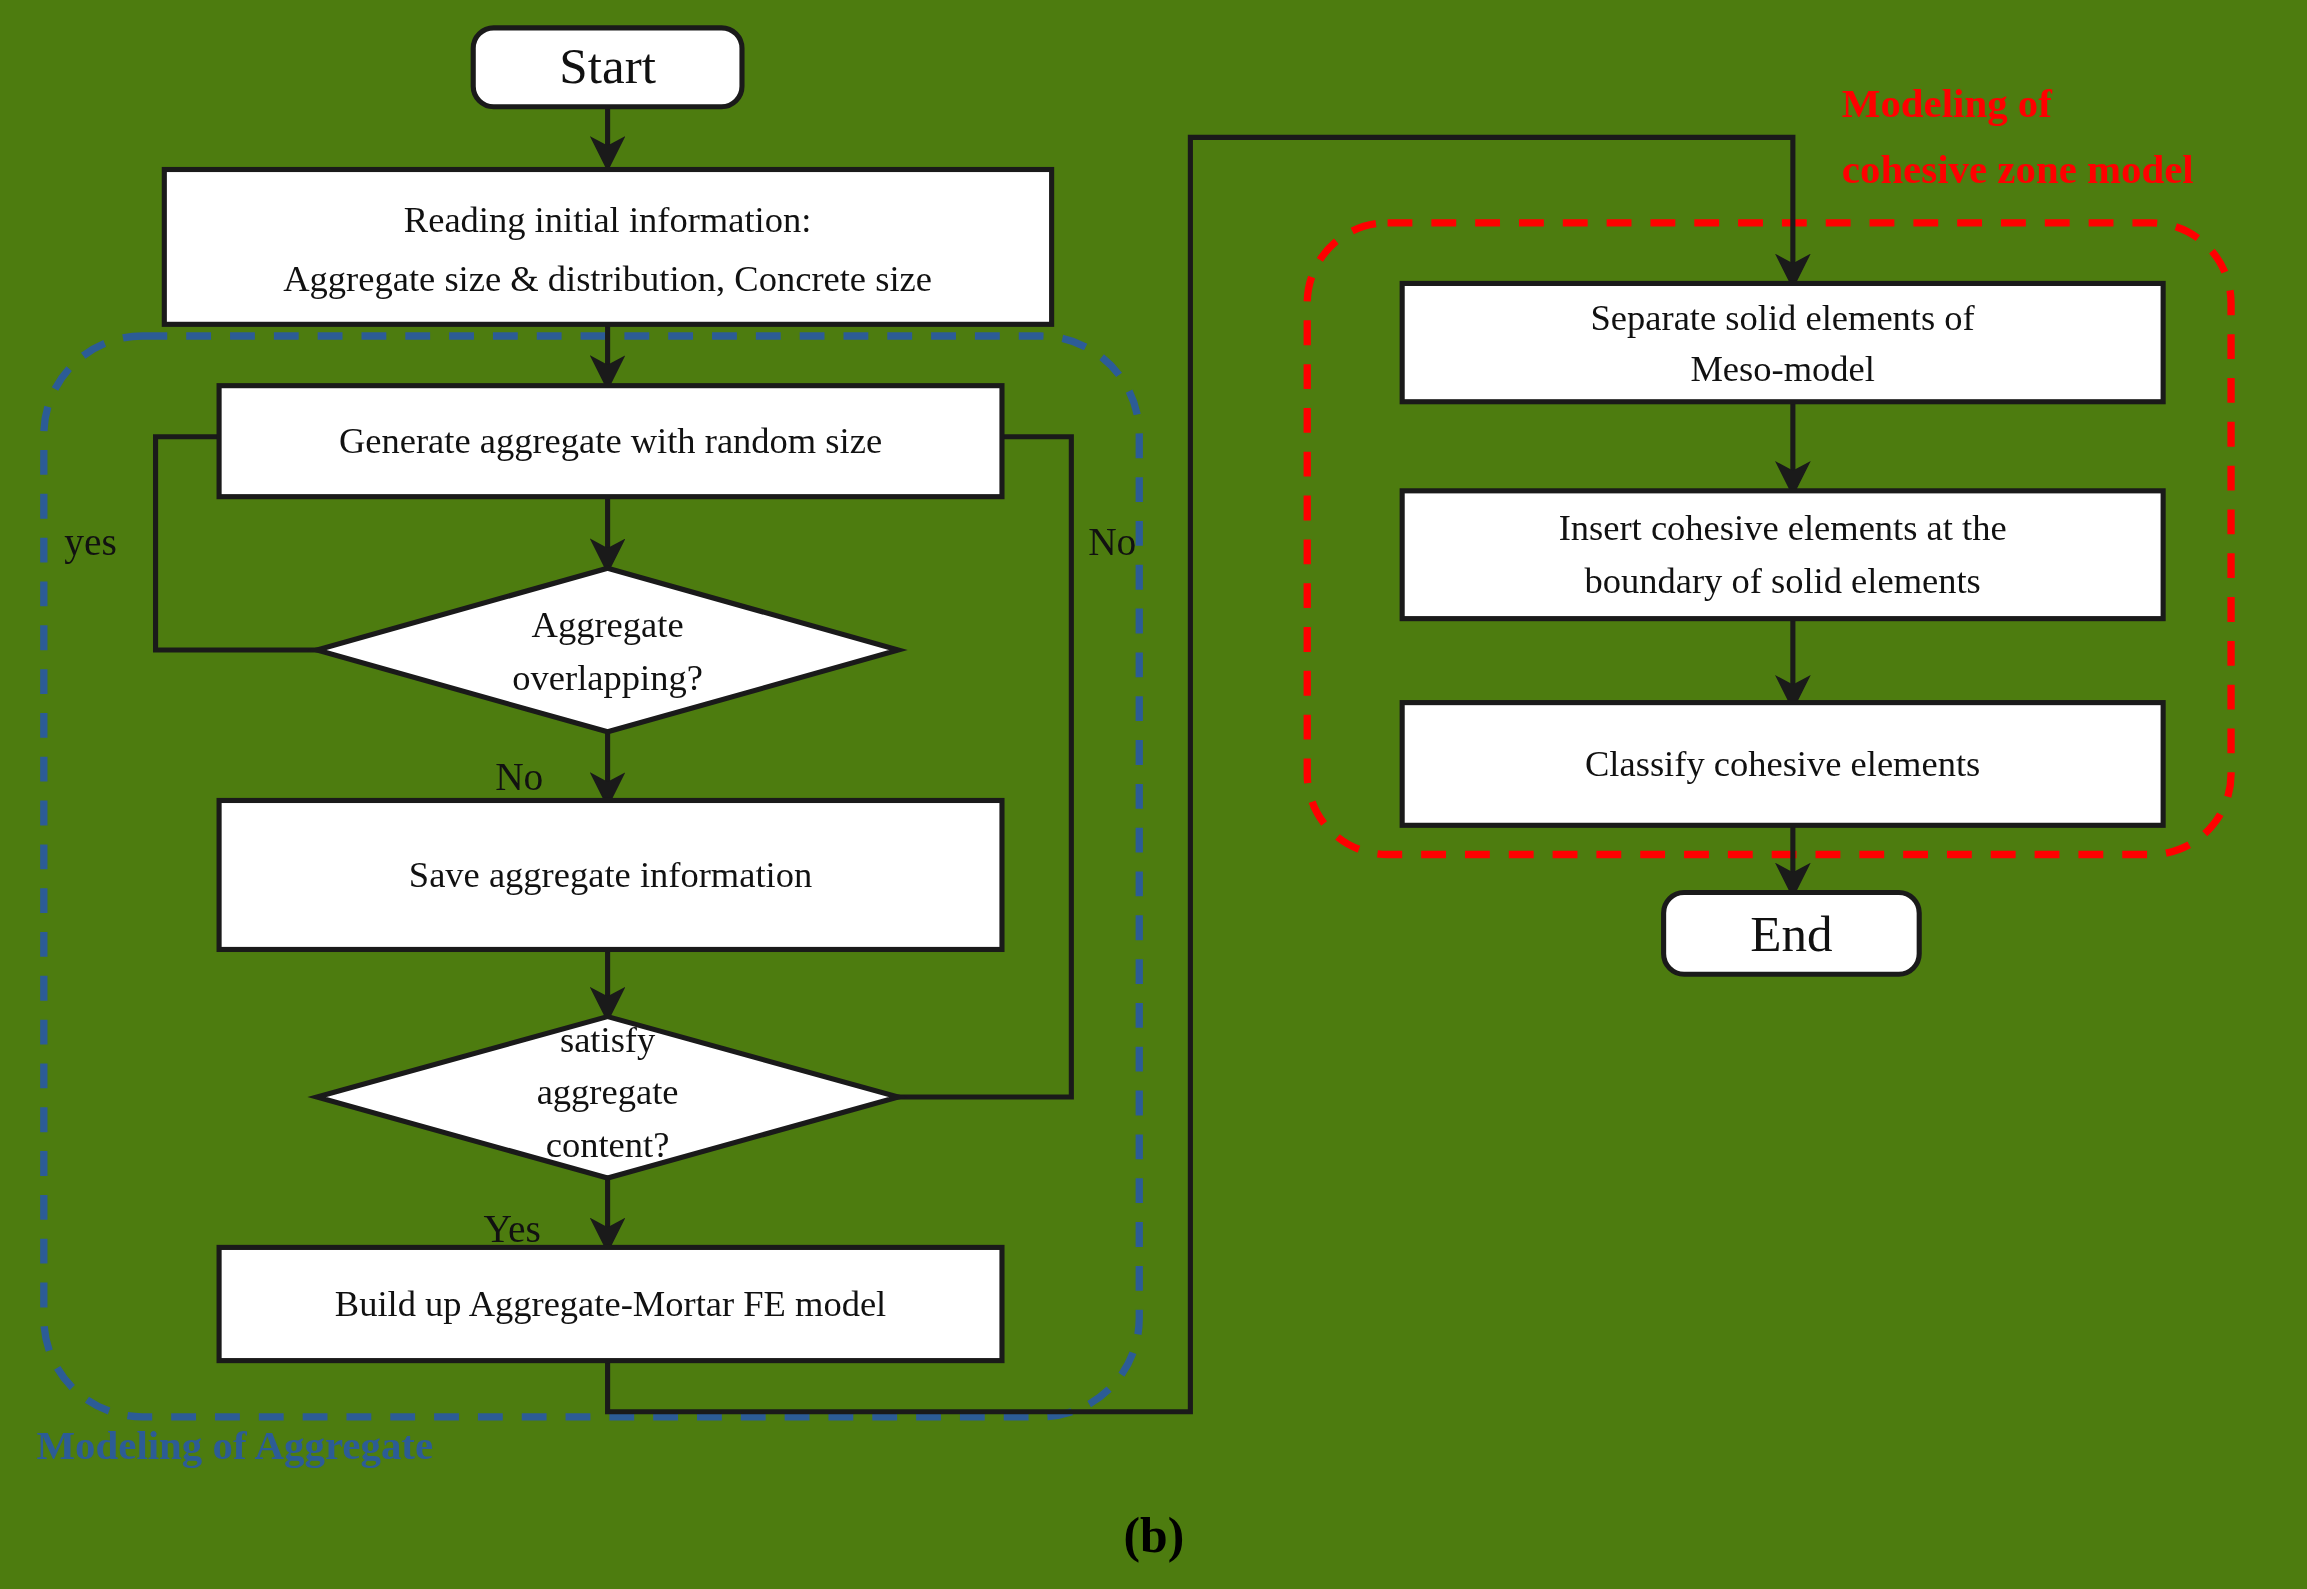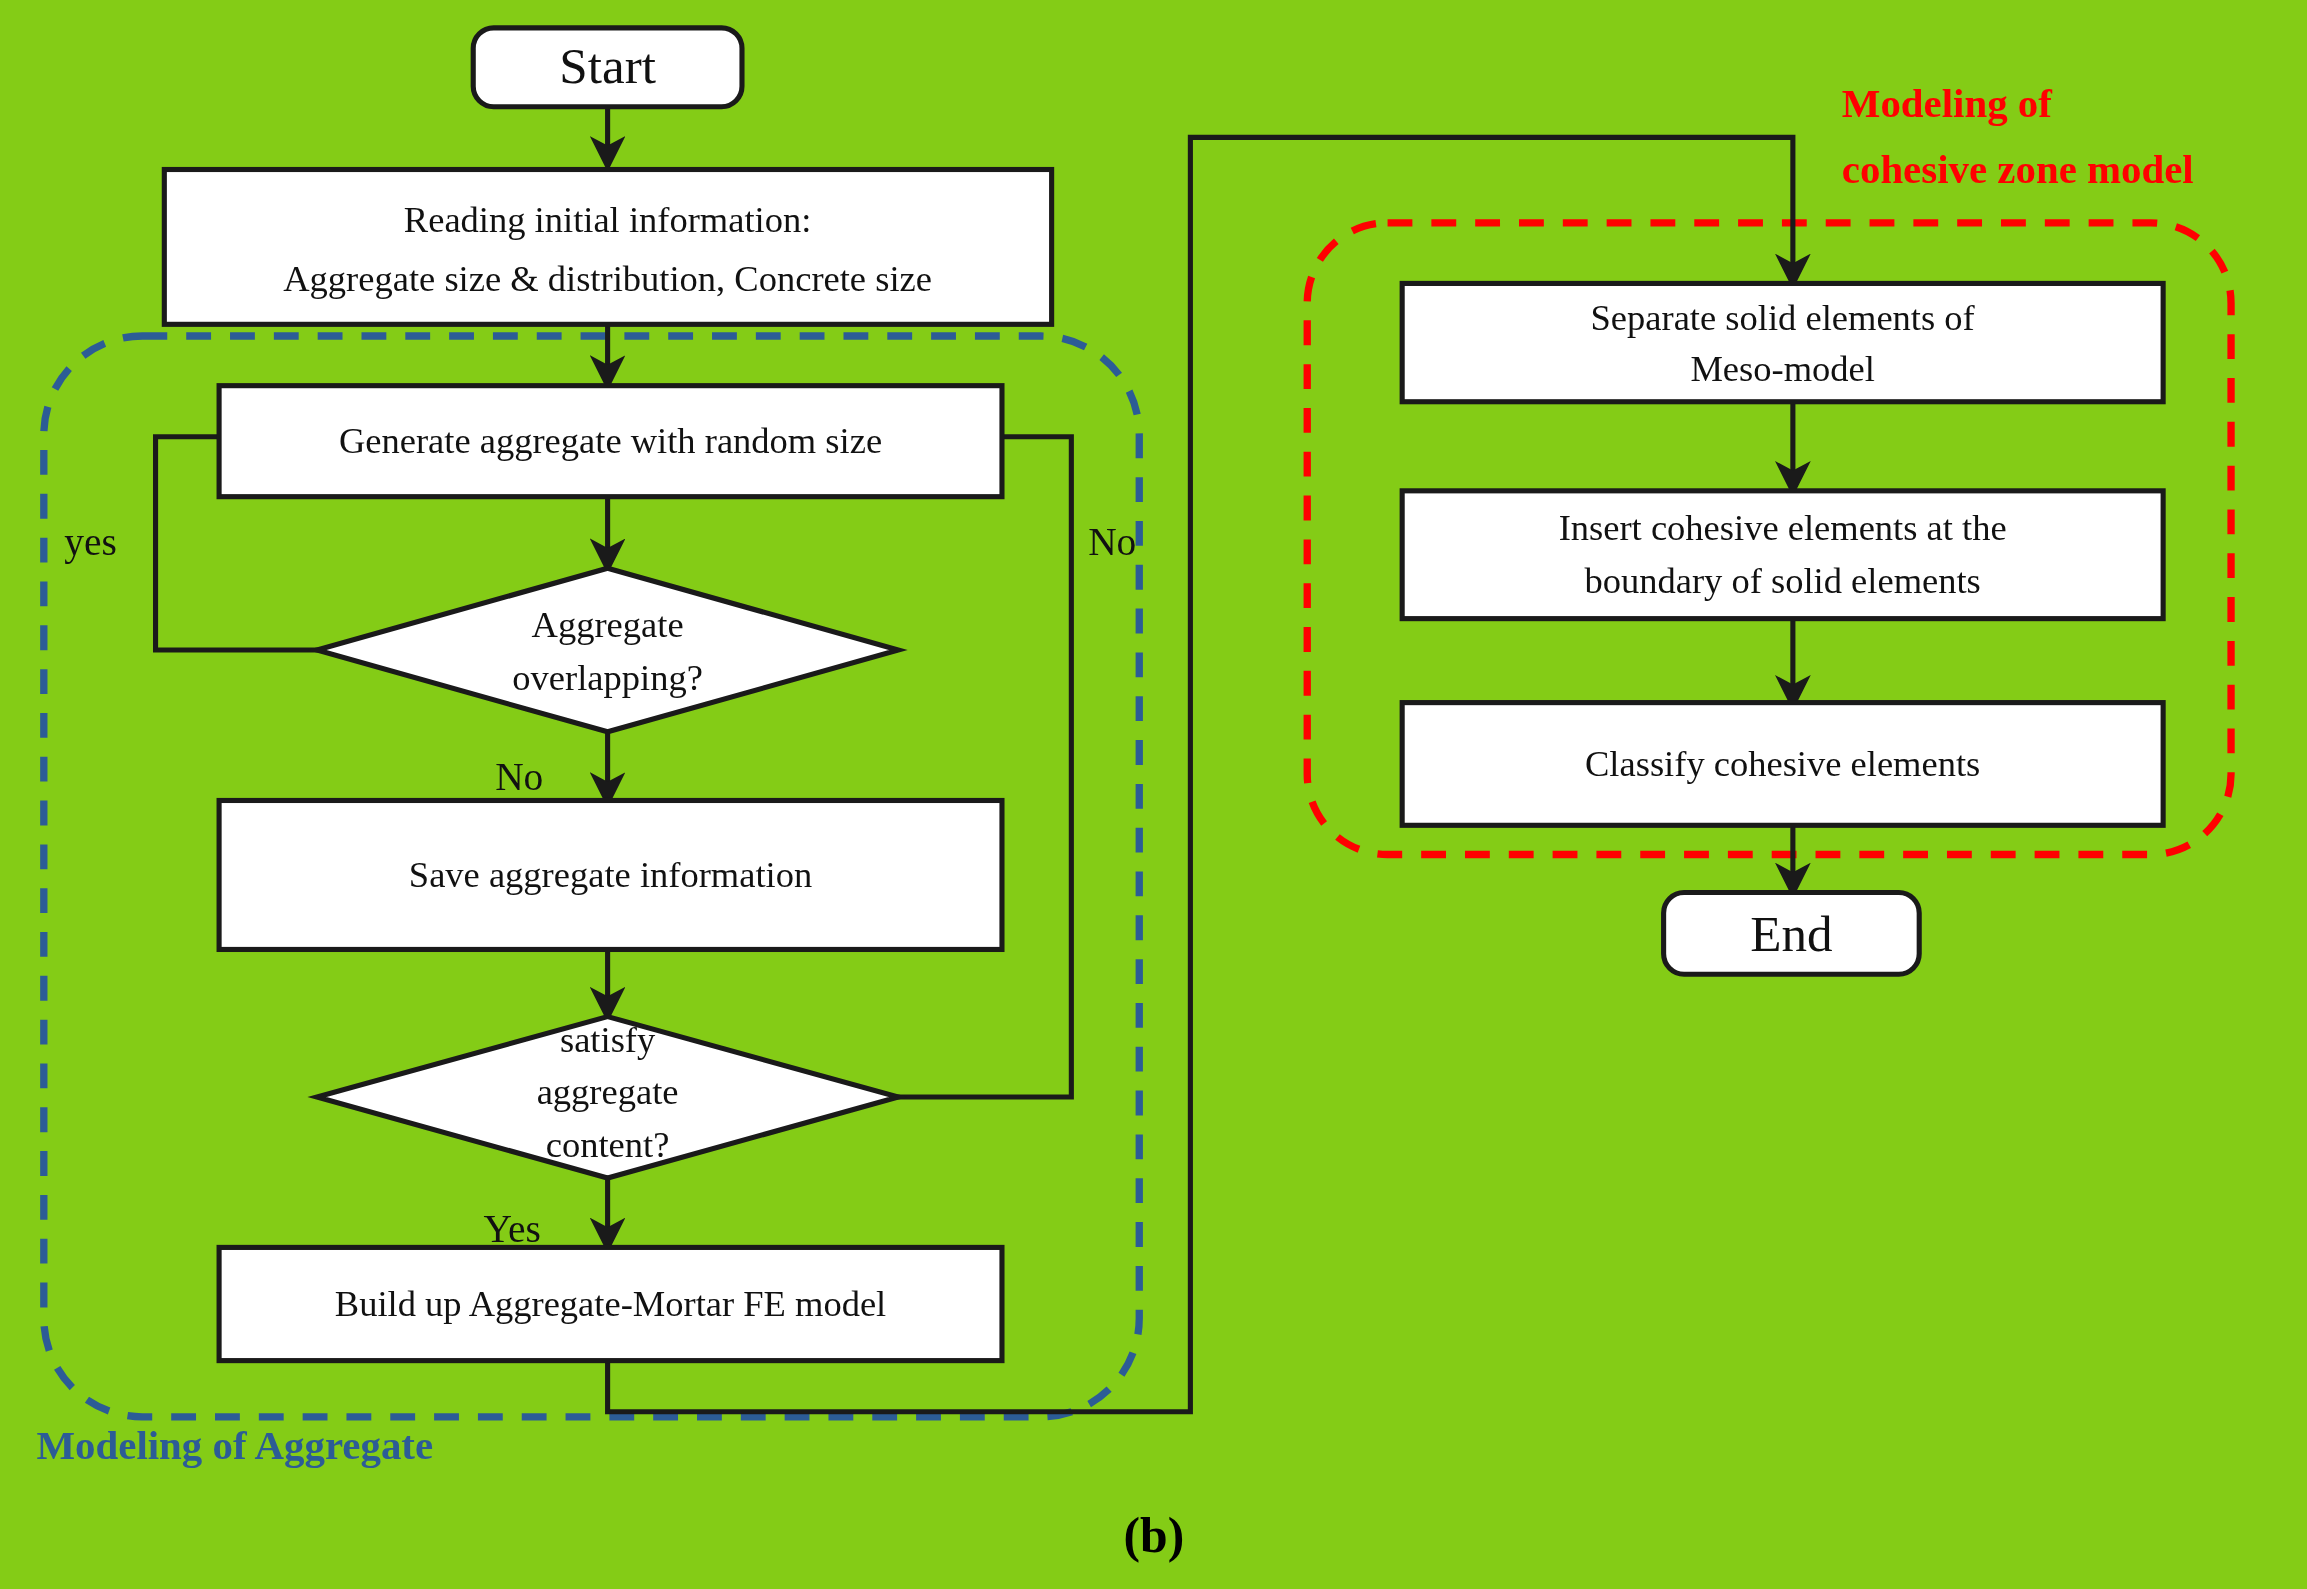--- a/index.html
+++ b/index.html
@@ -1,18 +1,18 @@
 <!DOCTYPE html>
 <html style="font-size:11.7px"><head>
 <meta charset="utf-8">
 <style>
   html,body{margin:0;padding:0;background:#ffffff;}
   body{width:2307px;height:1590px;overflow:hidden;
        font-family:"Liberation Serif","DejaVu Serif",serif;}
-  #stage{position:relative;width:2307px;height:1590px;background:#84cc16;}
+  #stage{position:relative;width:2307px;height:1590px;background:#4d7c0f;}
   svg#chart{position:absolute;left:0;top:0;width:2307px;height:1590px;}
   .nodetext{font-family:"Liberation Serif","DejaVu Serif",serif;
             font-size:50px;fill:#111111;text-anchor:middle;}
   .nodetext.big{font-size:70px;}
   .edgelabel{font-family:"Liberation Serif","DejaVu Serif",serif;
              font-size:54px;fill:#111111;}
   .grouplabel{font-family:"Liberation Serif","DejaVu Serif",serif;
               font-size:56px;font-weight:bold;}
   .caption{font-family:"Liberation Serif","DejaVu Serif",serif;
            font-size:68px;font-weight:bold;fill:#000;text-anchor:middle;}

